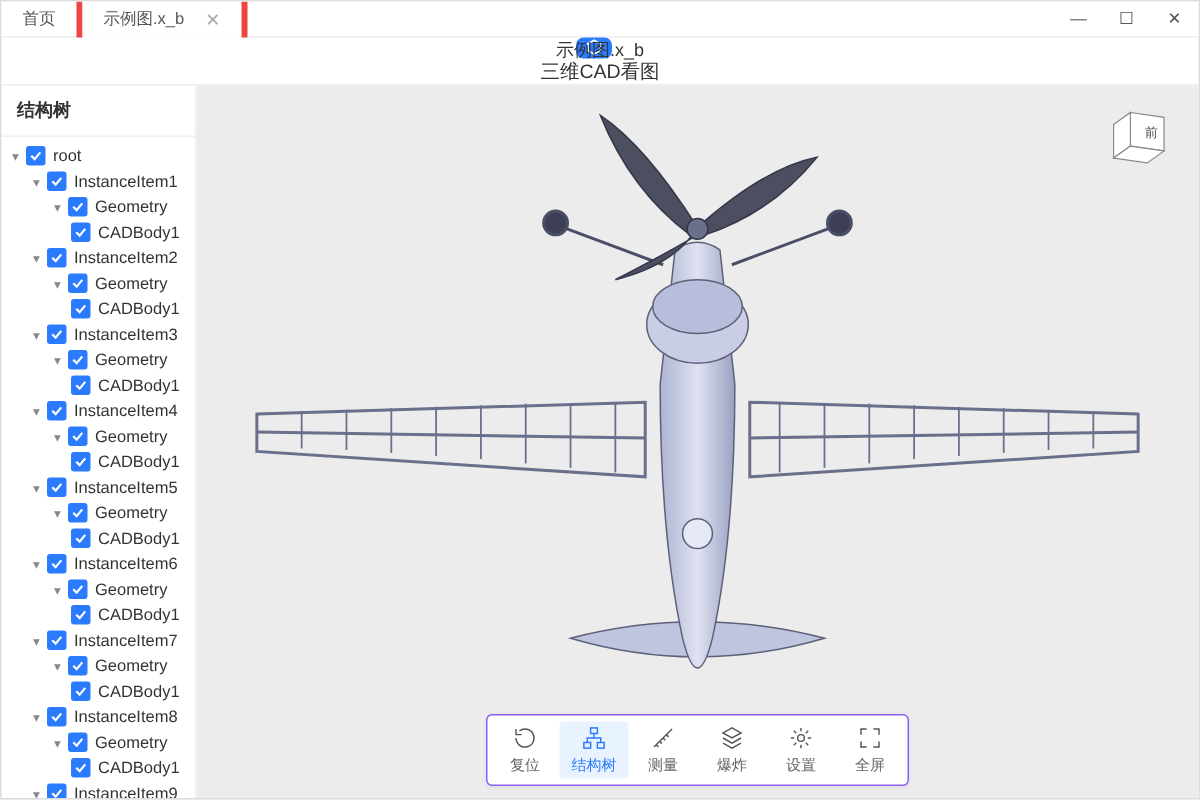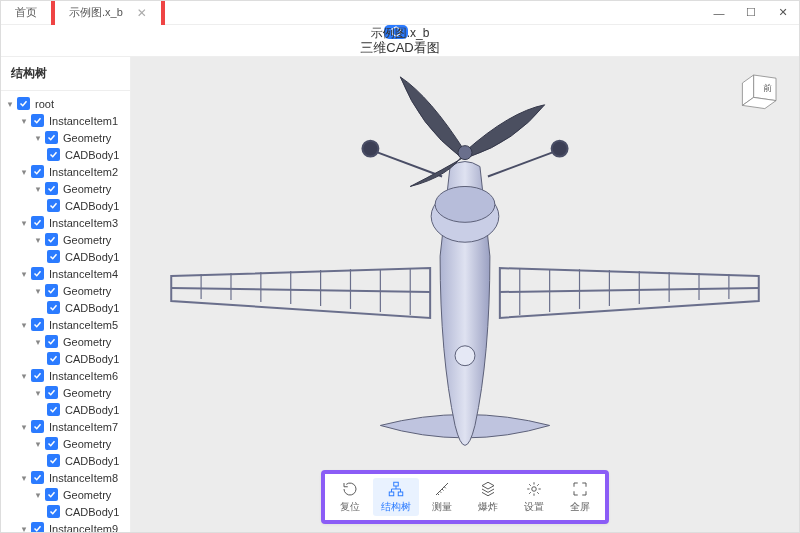--- a/index.html
+++ b/index.html
@@ -24,21 +24,21 @@
   .sidebar { width: 130px; border-right:1px solid #eee; background:#fff; overflow-y:auto; overflow-x:hidden; }
   .tree-header { font-size:12px; font-weight:bold; padding:8px 10px; border-bottom:1px solid #eee; }
   .tree { padding: 4px 0; }
   .tree-node { display:flex; align-items:center; padding: 2px 4px; font-size:11px; color:#333; white-space:nowrap; }
   .toggle { width:10px; height:10px; display:flex; align-items:center; justify-content:center; color:#888; font-size:9px; margin-right:2px; }
   .chk { width:13px; height:13px; background:#2b7bff; border-radius:2px; display:flex; align-items:center; justify-content:center; margin-right:5px; flex-shrink:0; }
   .chk svg { width:9px; height:9px; stroke:#fff; stroke-width:2; fill:none; }
   .viewport { flex:1; background:#ececec; position:relative; }
   .vp-svg { position:absolute; left:0; top:0; width:100%; height:100%; }
   .nav-cube { position:absolute; right:15px; top:10px; width:48px; height:48px; }
-  .toolbar { position:absolute; left:50%; transform:translateX(-50%); bottom:8px; background:#fff; border:4px solid #8b5cf6; border-radius:4px; display:flex; padding:4px 2px; box-shadow:0 1px 3px rgba(0,0,0,0.06); }
+  .toolbar { position:absolute; left:50%; transform:translateX(-50%); bottom:8px; background:#fff; border:1px solid #8b5cf6; border-radius:4px; display:flex; padding:4px 2px; box-shadow:0 1px 3px rgba(0,0,0,0.06); }
   .tool { width:46px; display:flex; flex-direction:column; align-items:center; justify-content:center; padding:2px 0; border-radius:3px; }
   .tool.active { background:#e9f2ff; }
   .tool svg { width:18px; height:18px; stroke:#555; fill:none; stroke-width:1.3; }
   .tool.active svg { stroke:#2b7bff; }
   .tool-label { font-size:10px; color:#666; margin-top:2px; }
   .tool.active .tool-label { color:#2b7bff; }
   ::-webkit-scrollbar { width:6px; }
   ::-webkit-scrollbar-thumb { background:#ccc; border-radius:3px; }
 </style>
 </head>

